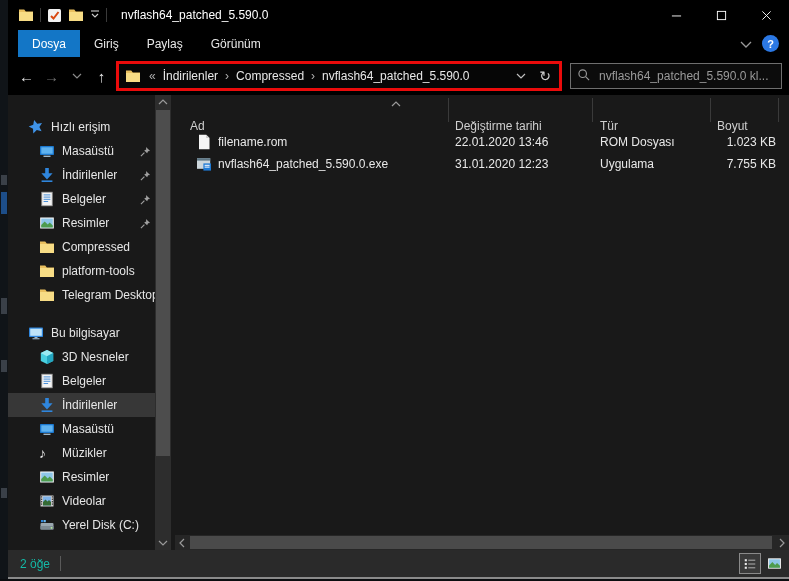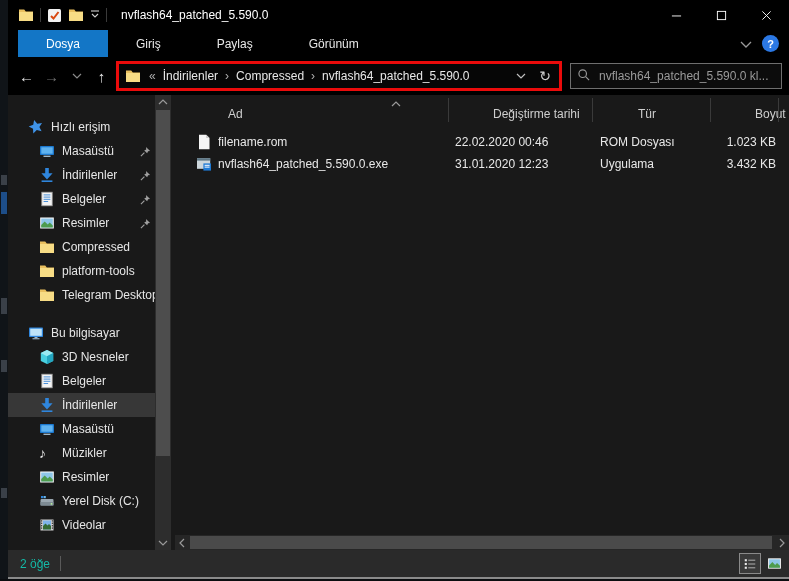--- a/index.html
+++ b/index.html
@@ -20,21 +20,21 @@
   .titlebar .qat { display:flex; align-items:center; gap:6px; padding-left:10px; }
   .qat-sep { width:1px; height:14px; background:#3a3a3a; }
   .win-title { margin-left:14px; color:#ffffff; white-space:nowrap; }
   .win-controls { margin-left:auto; display:flex; height:30px; }
   .win-btn { width:45px; height:30px; display:flex; align-items:center; justify-content:center; }
   .icon16 { width:16px; height:16px; display:inline-flex; }
   .chk-icon { width:15px; height:15px; }
 
   
   .ribbon-tabs { height:27px; background:#000; display:flex; align-items:stretch; flex:0 0 auto; padding-left:10px; }
-  .tab { padding:0 28px; display:flex; align-items:center; color:#e8e8e8; }
+  .tab { padding:0 14px; display:flex; align-items:center; color:#e8e8e8; }
   .tab.active { background:#1376c6; color:#fff; }
   .ribbon-right { margin-left:auto; display:flex; align-items:center; gap:10px; padding-right:10px; }
   .help-circle { width:17px; height:17px; border-radius:50%; background:#2b78e4; color:#fff;
     display:flex; align-items:center; justify-content:center; font-size:11px; font-weight:bold; }
 
   
   .address-row { height:38px; background:#000; display:flex; align-items:center; flex:0 0 auto; padding:0 7px 0 6px; }
   .nav-btn { width:25px; height:26px; display:flex; align-items:center; justify-content:center;
     font-size:15px; color:#e8e8e8; }
   .nav-btn.dim { color:#6f6f6f; }
@@ -66,21 +66,21 @@
   .note-glyph { font-size:14px; color:#e8e8e8; line-height:16px; }
 
   .sidebar-scrollbar { width:16px; flex:0 0 auto; background:#2d2d2d; position:relative; }
   .sb-arrow { position:absolute; left:0; width:16px; height:14px; display:flex; align-items:center; justify-content:center; }
   .sb-arrow.top { top:0; } .sb-arrow.bottom { bottom:0; }
   .sb-thumb { position:absolute; left:1px; top:15px; width:14px; height:76%; background:#4d4d4d; }
 
   
   .file-area { flex:1 1 auto; display:flex; flex-direction:column; min-width:0; position:relative; }
   .col-headers { height:30px; position:relative; display:flex; align-items:center; flex:0 0 auto; color:#cfcfcf; }
-  .col-h { position:absolute; top:4px; height:30px; display:flex; align-items:center;margin-left:38px; }
+  .col-h { position:absolute; top:16px; height:30px; display:flex; align-items:center; }
   .col-sep { position:absolute; top:3px; width:1px; height:24px; background:#3a3a3a; }
   .sort-chevron { position:absolute; left:220px; top:1px; }
   .rows { flex:1 1 auto; position:relative; }
   .file-row { position:absolute; left:0; right:0; height:22px; display:flex; align-items:center; }
   .file-row .f-icon { position:absolute; left:25px; width:16px; height:16px; display:inline-flex; }
   .f-name { position:absolute; left:47px; white-space:nowrap; }
   .f-date { position:absolute; left:284px; white-space:nowrap; }
   .f-type { position:absolute; left:429px; white-space:nowrap; }
   .f-size { position:absolute; left:539px; width:66px; text-align:right; white-space:nowrap; }
 
@@ -398,53 +398,53 @@
 
         <div class="sb-item child">
           <span class="sb-icon">
             <svg viewBox="0 0 16 16" width="16" height="16">
                 <rect x="1.2" y="2.5" width="13.6" height="11" fill="#fff"></rect>
                 <rect x="2.2" y="3.5" width="11.6" height="9" fill="#8ec6e8"></rect>
                 <path d="M2.2 10l3.5-3.5 3 3 2-2 3.1 3v2H2.2z" fill="#4e9c4e"></path>
               </svg>
           </span>
           <span class="sb-label">Resimler</span>
-        </div>
-
-        <div class="sb-item child">
-          <span class="sb-icon">
-            <svg viewBox="0 0 16 16" width="16" height="16">
-                <rect x="2" y="3" width="2.2" height="2.2" fill="#2f86dd"></rect>
-                <rect x="4.6" y="3" width="2.2" height="2.2" fill="#67b7f0"></rect>
-                <rect x="1.5" y="6" width="13" height="6.5" rx="1" fill="#9aa7b0"></rect>
-                <rect x="1.5" y="9" width="13" height="3.5" fill="#7d8a93"></rect>
-                <circle cx="12.5" cy="10.8" r="0.9" fill="#b7f397"></circle>
-              </svg>
-          </span>
-          <span class="sb-label">Yerel Disk (C:)</span>
         </div>
 
         <div class="sb-item child">
           <span class="sb-icon">
             <svg viewBox="0 0 16 16" width="16" height="16">
                 <rect x="1.5" y="2.5" width="13" height="11" fill="#cfcfcf"></rect>
                 <rect x="4" y="3.5" width="8" height="9" fill="#7fb3e8"></rect>
                 <path fill="#356b34" d="M4 9l2.5-2.5 2 2L10 7l2 2v3.5H4z"></path>
                 <rect x="2" y="3.2" width="1.2" height="1.4" fill="#444"></rect>
                 <rect x="2" y="5.6" width="1.2" height="1.4" fill="#444"></rect>
                 <rect x="2" y="8" width="1.2" height="1.4" fill="#444"></rect>
                 <rect x="2" y="10.4" width="1.2" height="1.4" fill="#444"></rect>
                 <rect x="12.8" y="3.2" width="1.2" height="1.4" fill="#444"></rect>
                 <rect x="12.8" y="5.6" width="1.2" height="1.4" fill="#444"></rect>
                 <rect x="12.8" y="8" width="1.2" height="1.4" fill="#444"></rect>
                 <rect x="12.8" y="10.4" width="1.2" height="1.4" fill="#444"></rect>
               </svg>
           </span>
           <span class="sb-label">Videolar</span>
         </div>
+
+        <div class="sb-item child">
+          <span class="sb-icon">
+            <svg viewBox="0 0 16 16" width="16" height="16">
+                <rect x="2" y="3" width="2.2" height="2.2" fill="#2f86dd"></rect>
+                <rect x="4.6" y="3" width="2.2" height="2.2" fill="#67b7f0"></rect>
+                <rect x="1.5" y="6" width="13" height="6.5" rx="1" fill="#9aa7b0"></rect>
+                <rect x="1.5" y="9" width="13" height="3.5" fill="#7d8a93"></rect>
+                <circle cx="12.5" cy="10.8" r="0.9" fill="#b7f397"></circle>
+              </svg>
+          </span>
+          <span class="sb-label">Yerel Disk (C:)</span>
+        </div>
       </div>
 
       <div class="sidebar-scrollbar">
         <span class="sb-arrow top">
           <svg viewBox="0 0 10 6" width="10" height="6">
               <path d="M1 5l4-4 4 4" fill="none" stroke="#9a9a9a" stroke-width="1.2"></path>
             </svg>
         </span>
         <div class="sb-thumb"></div>
         <span class="sb-arrow bottom">
@@ -473,38 +473,38 @@
 
         <div class="rows">
           <div class="file-row" style="top:6px;">
             <span class="f-icon">
               <svg viewBox="0 0 16 16" width="16" height="16">
                   <path d="M3 .8h7.2L13.5 4v11.2H3z" fill="#f5f5f5"></path>
                   <path d="M10.2.8L13.5 4h-3.3z" fill="#c9c9c9"></path>
                 </svg>
             </span>
             <span class="f-name">filename.rom</span>
-            <span class="f-date">22.02.2020 00:46</span>
+            <span class="f-date">22.01.2020 13:46</span>
             <span class="f-type">ROM Dosyası</span>
             <span class="f-size">1.023 KB</span>
           </div>
           <div class="file-row" style="top:28px;">
             <span class="f-icon">
               <svg viewBox="0 0 16 16" width="16" height="16">
                   <rect x="1" y="2.2" width="13.2" height="10.6" fill="#cdd7dc"></rect>
                   <rect x="1" y="2.2" width="13.2" height="2.4" fill="#5d7684"></rect>
                   <rect x="7.4" y="7.4" width="7.6" height="7.2" fill="#1f7ad4"></rect>
                   <rect x="8.6" y="8.8" width="5" height="1" fill="#fff"></rect>
                   <rect x="8.6" y="10.6" width="5" height="1" fill="#fff"></rect>
                 </svg>
             </span>
             <span class="f-name">nvflash64_patched_5.590.0.exe</span>
             <span class="f-date">31.01.2020 12:23</span>
             <span class="f-type">Uygulama</span>
-            <span class="f-size">3.432 KB</span>
+            <span class="f-size">7.755 KB</span>
           </div>
         </div>
 
         <div class="h-scrollbar">
           <span class="h-arrow left">
             <svg viewBox="0 0 6 10" width="6" height="10">
                 <path d="M5 1L1 5l4 4" fill="none" stroke="#9a9a9a" stroke-width="1.2"></path>
               </svg>
           </span>
           <div class="h-thumb"></div>

